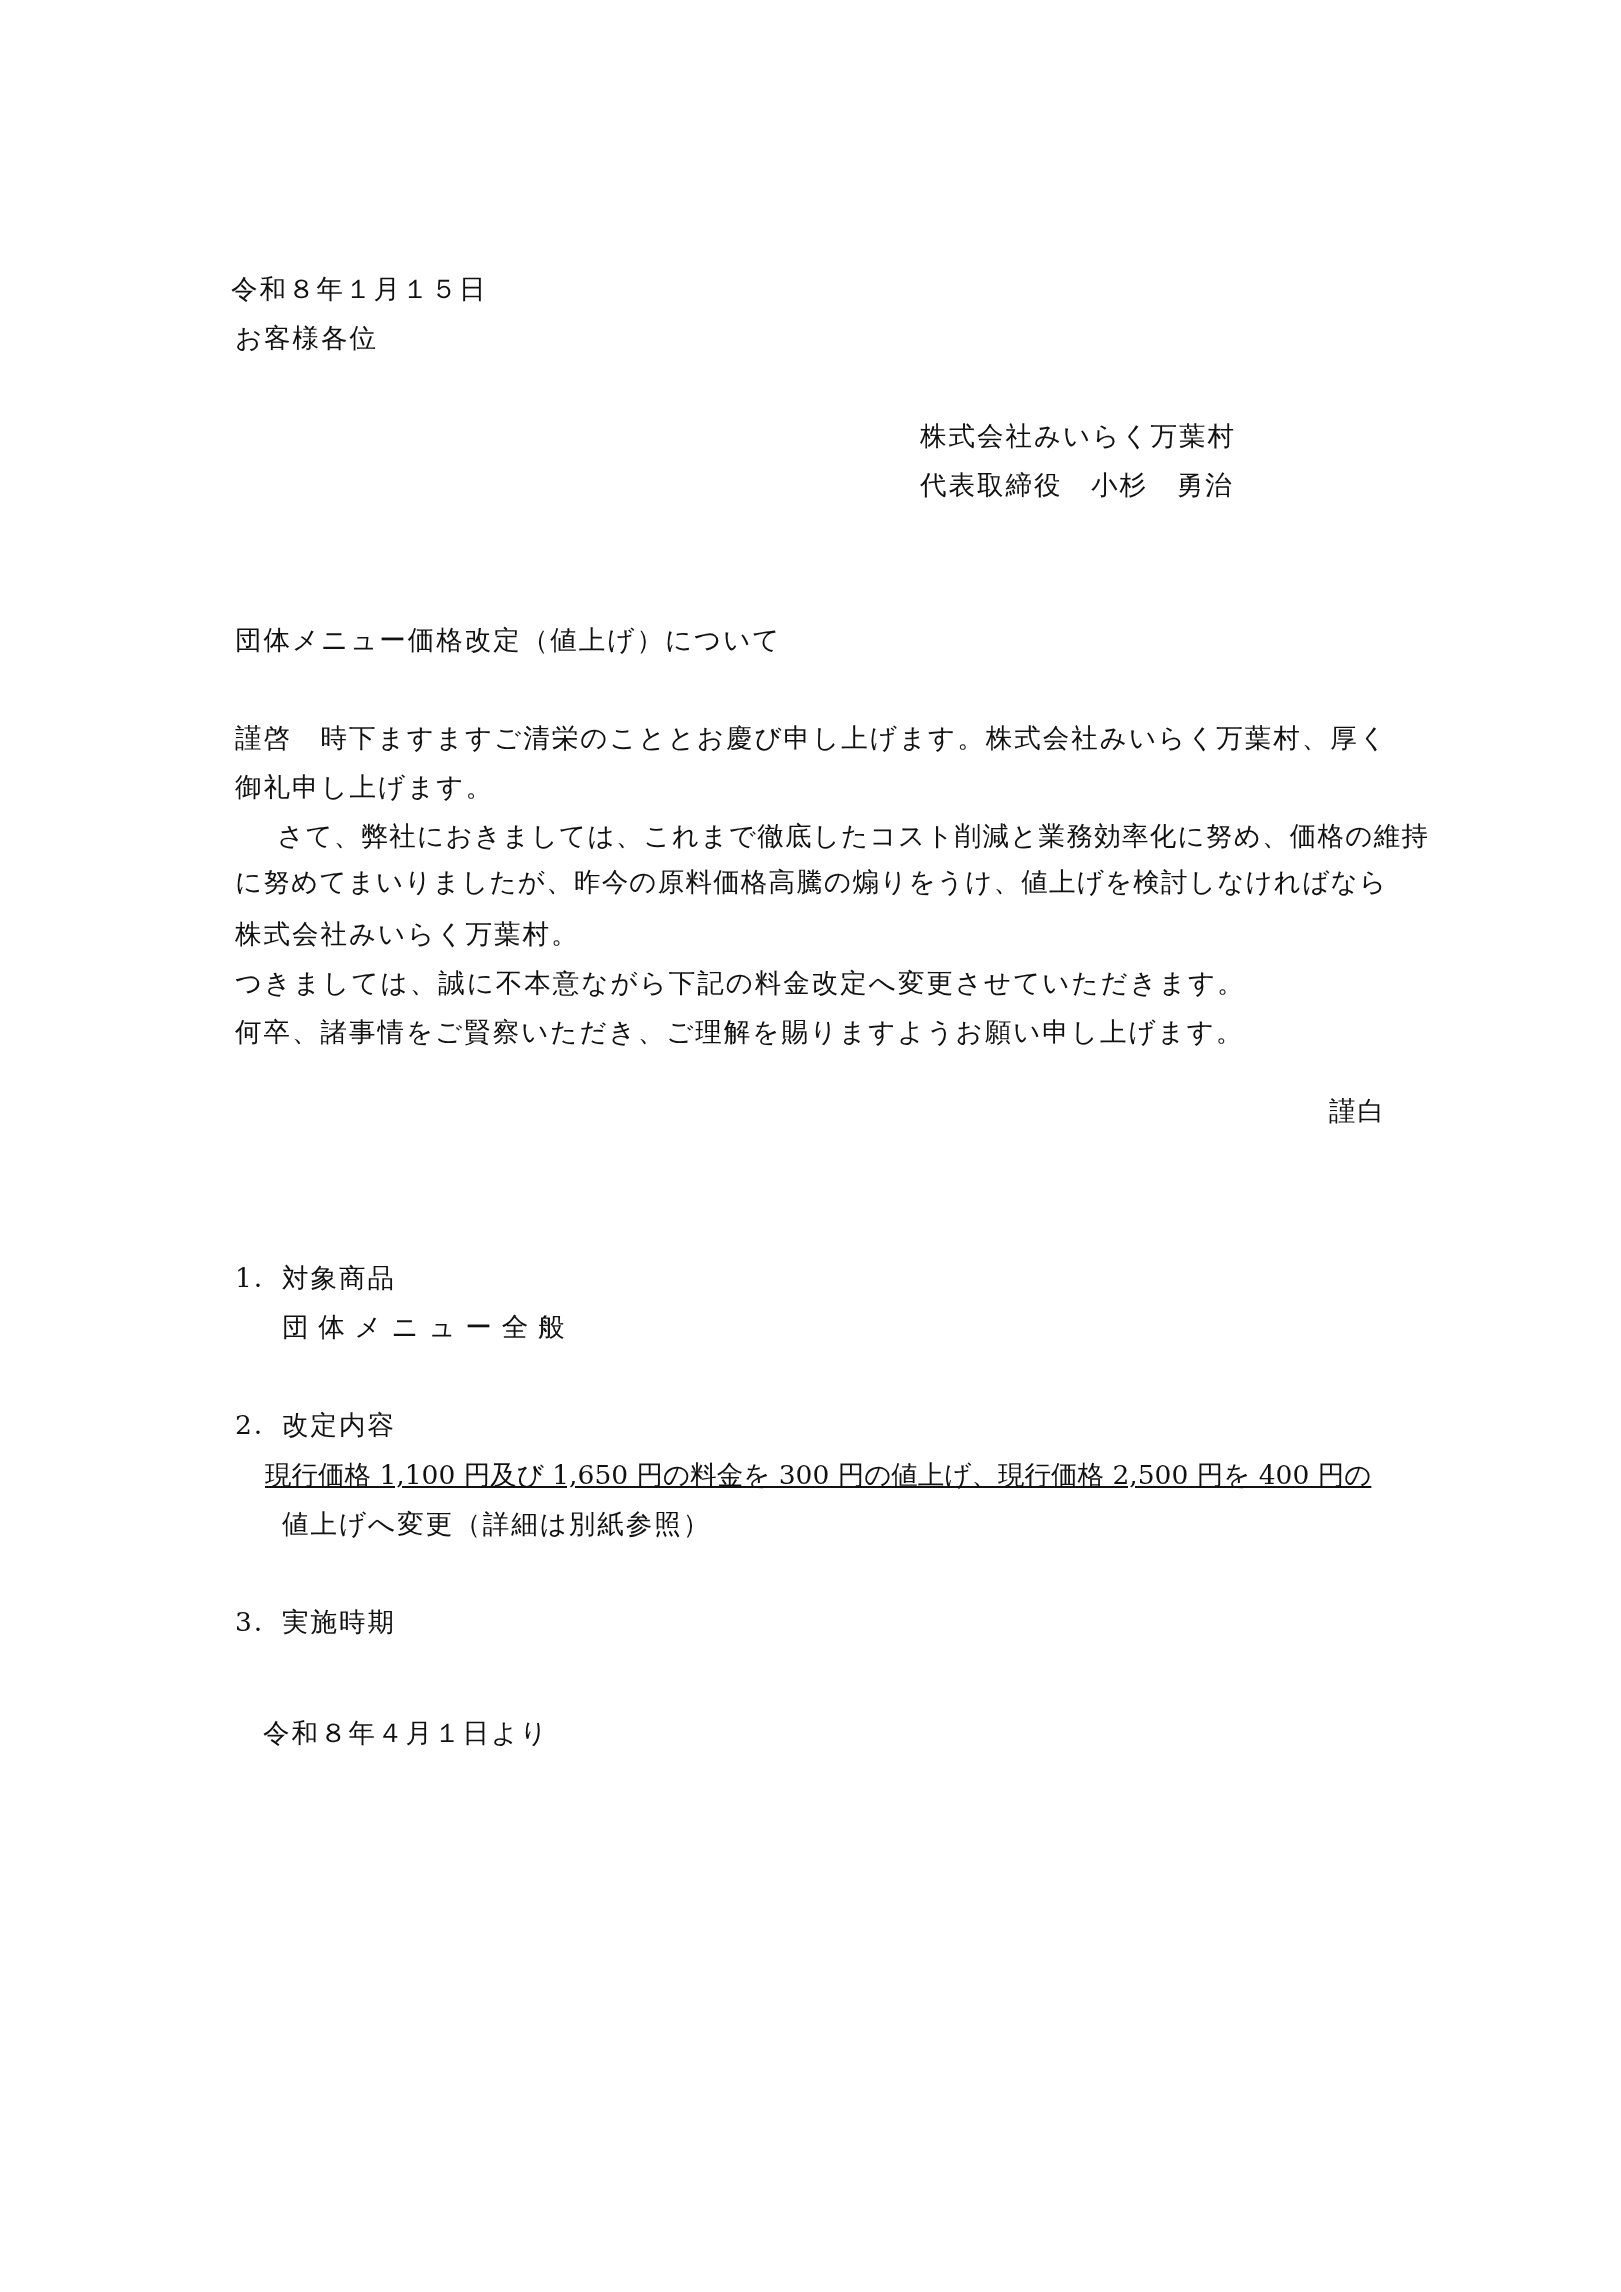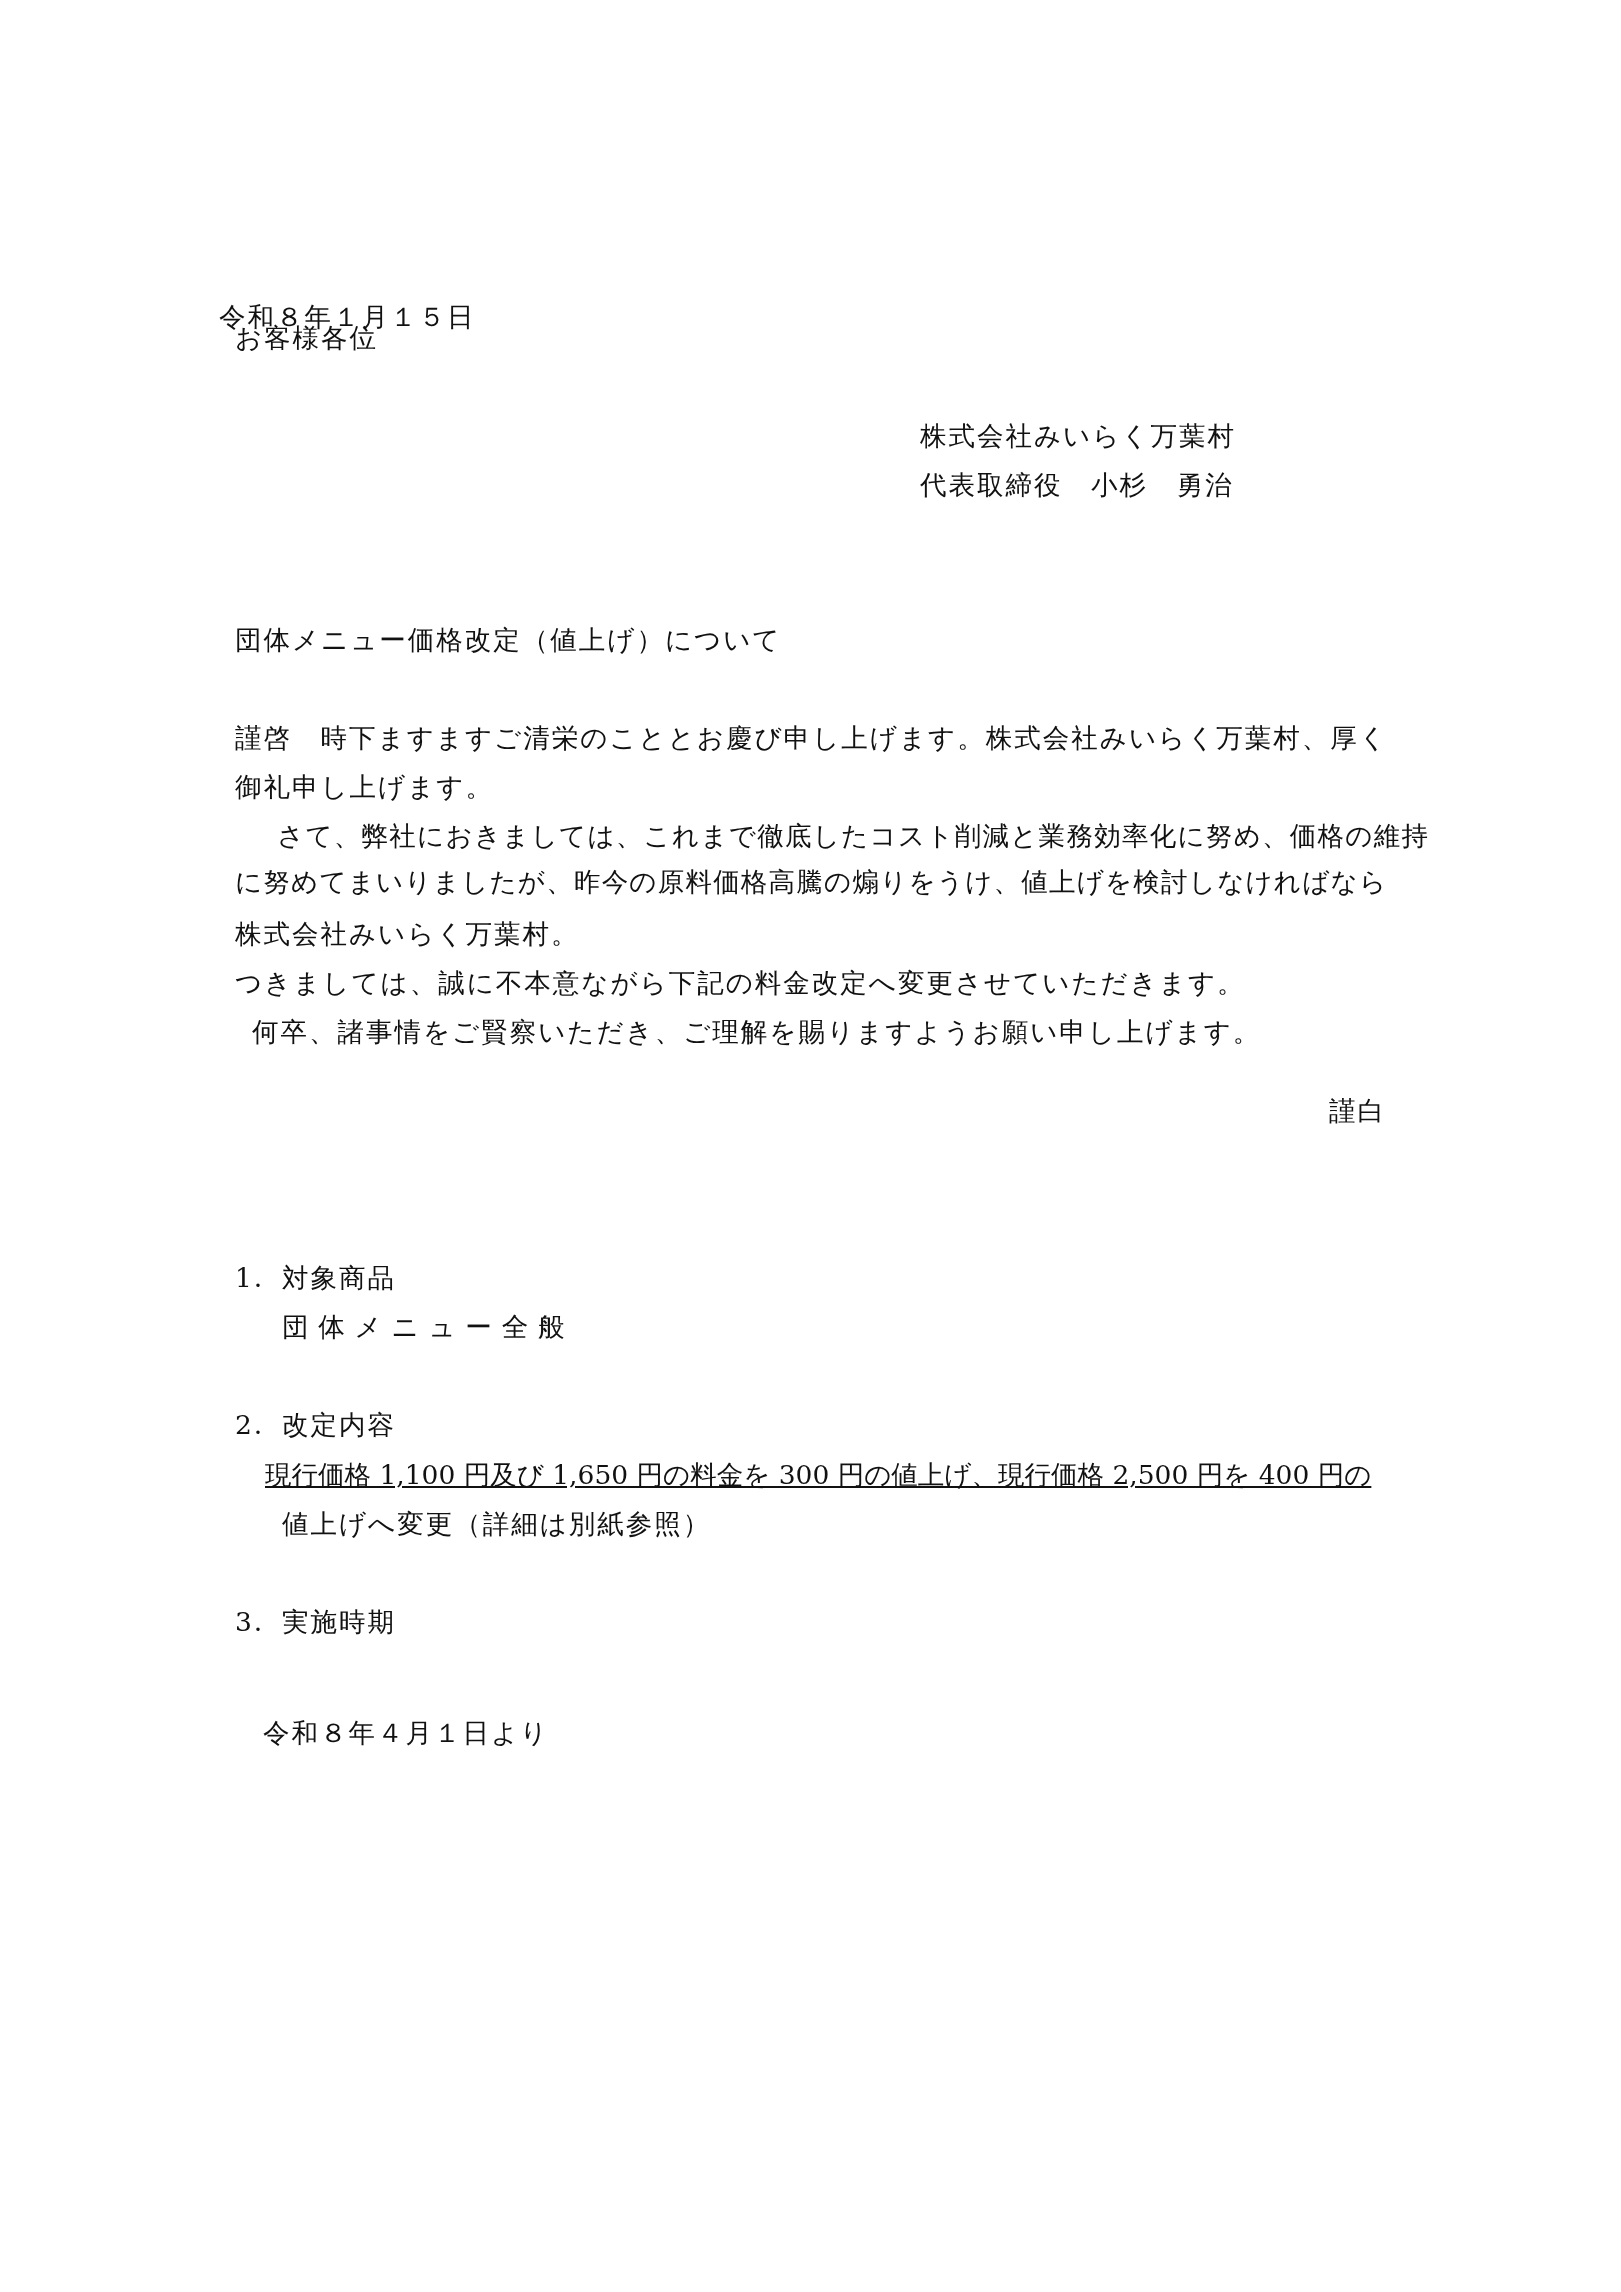--- a/index.html
+++ b/index.html
@@ -38,35 +38,35 @@
     position: absolute;
     right: 235px;
     text-align: right;
     line-height: 35px;
     letter-spacing: 2px;
   }
 </style>
 </head>
 <body>
 
-<div class="line" style="left:219px; top:271px;margin-top:28px;">令和８年１月１５日</div>
+<div class="line" style="left:231px; top:271px;">令和８年１月１５日</div>
 <div class="line" style="left:235px; top:320px;">お客様各位</div>
 
 <div class="line" style="left:920px; top:418px;">株式会社みいらく万葉村</div>
 <div class="line" style="left:920px; top:467px;">代表取締役　小杉　勇治</div>
 
 <div class="line" style="left:235px; top:622px;">団体メニュー価格改定（値上げ）について</div>
 
 <div class="justify" style="top:720px;">謹啓　時下ますますご清栄のこととお慶び申し上げます。株式会社みいらく万葉村、厚く</div>
 <div class="line" style="left:235px; top:769px;">御礼申し上げます。</div>
 <div class="justify" style="top:818px;margin-left:42px;">さて、弊社におきましては、これまで徹底したコスト削減と業務効率化に努め、価格の維持</div>
 <div class="justify" style="top:867px;font-family:Liberation Mono, monospace;">に努めてまいりましたが、昨今の原料価格高騰の煽りをうけ、値上げを検討しなければなら</div>
 <div class="line" style="left:235px; top:916px;">株式会社みいらく万葉村。</div>
 <div class="line" style="left:235px; top:965px;">つきましては、誠に不本意ながら下記の料金改定へ変更させていただきます。</div>
-<div class="line" style="left:252px; top:1014px;">何卒、諸事情をご賢察いただき、ご理解を賜りますようお願い申し上げます。</div>
+<div class="line" style="left:235px; top:1014px;">何卒、諸事情をご賢察いただき、ご理解を賜りますようお願い申し上げます。</div>
 
 <div class="right" style="top:1093px;">謹白</div>
 
 <div class="line" style="left:235px; top:1260px;">1.</div>
 <div class="line" style="left:282px; top:1260px;">対象商品</div>
 <div class="line wide" style="left:282px; top:1309px;">団体メニュー全般</div>
 
 <div class="line" style="left:235px; top:1407px;">2.</div>
 <div class="line" style="left:282px; top:1407px;">改定内容</div>
 <div class="justify" style="left:265px; width:1104px; top:1457px;text-decoration:underline;">現行価格 1,100 円及び 1,650 円の料金を 300 円の値上げ、現行価格 2,500 円を 400 円の</div>

